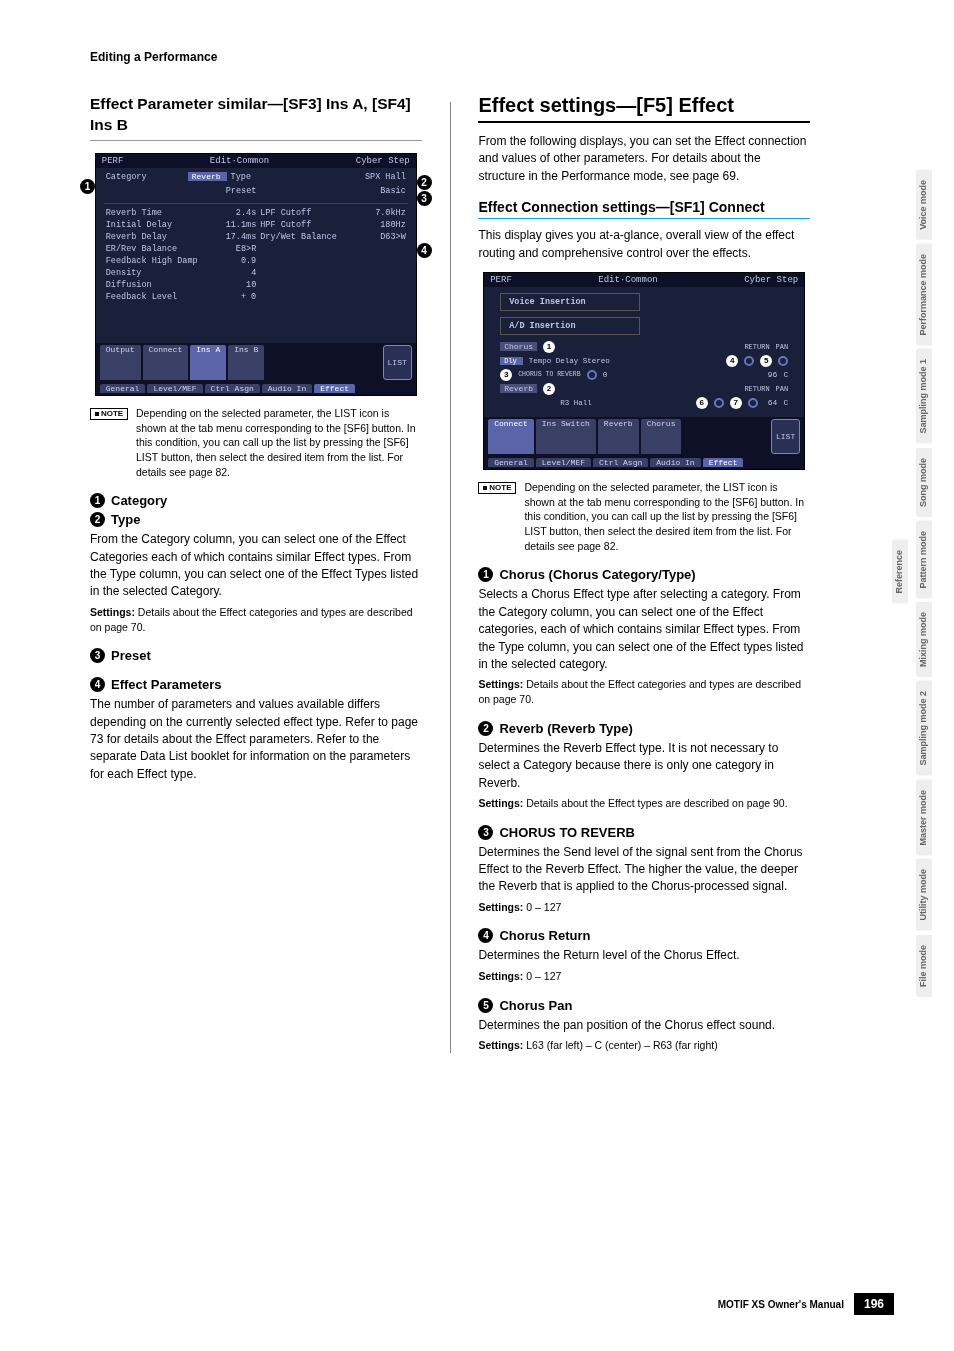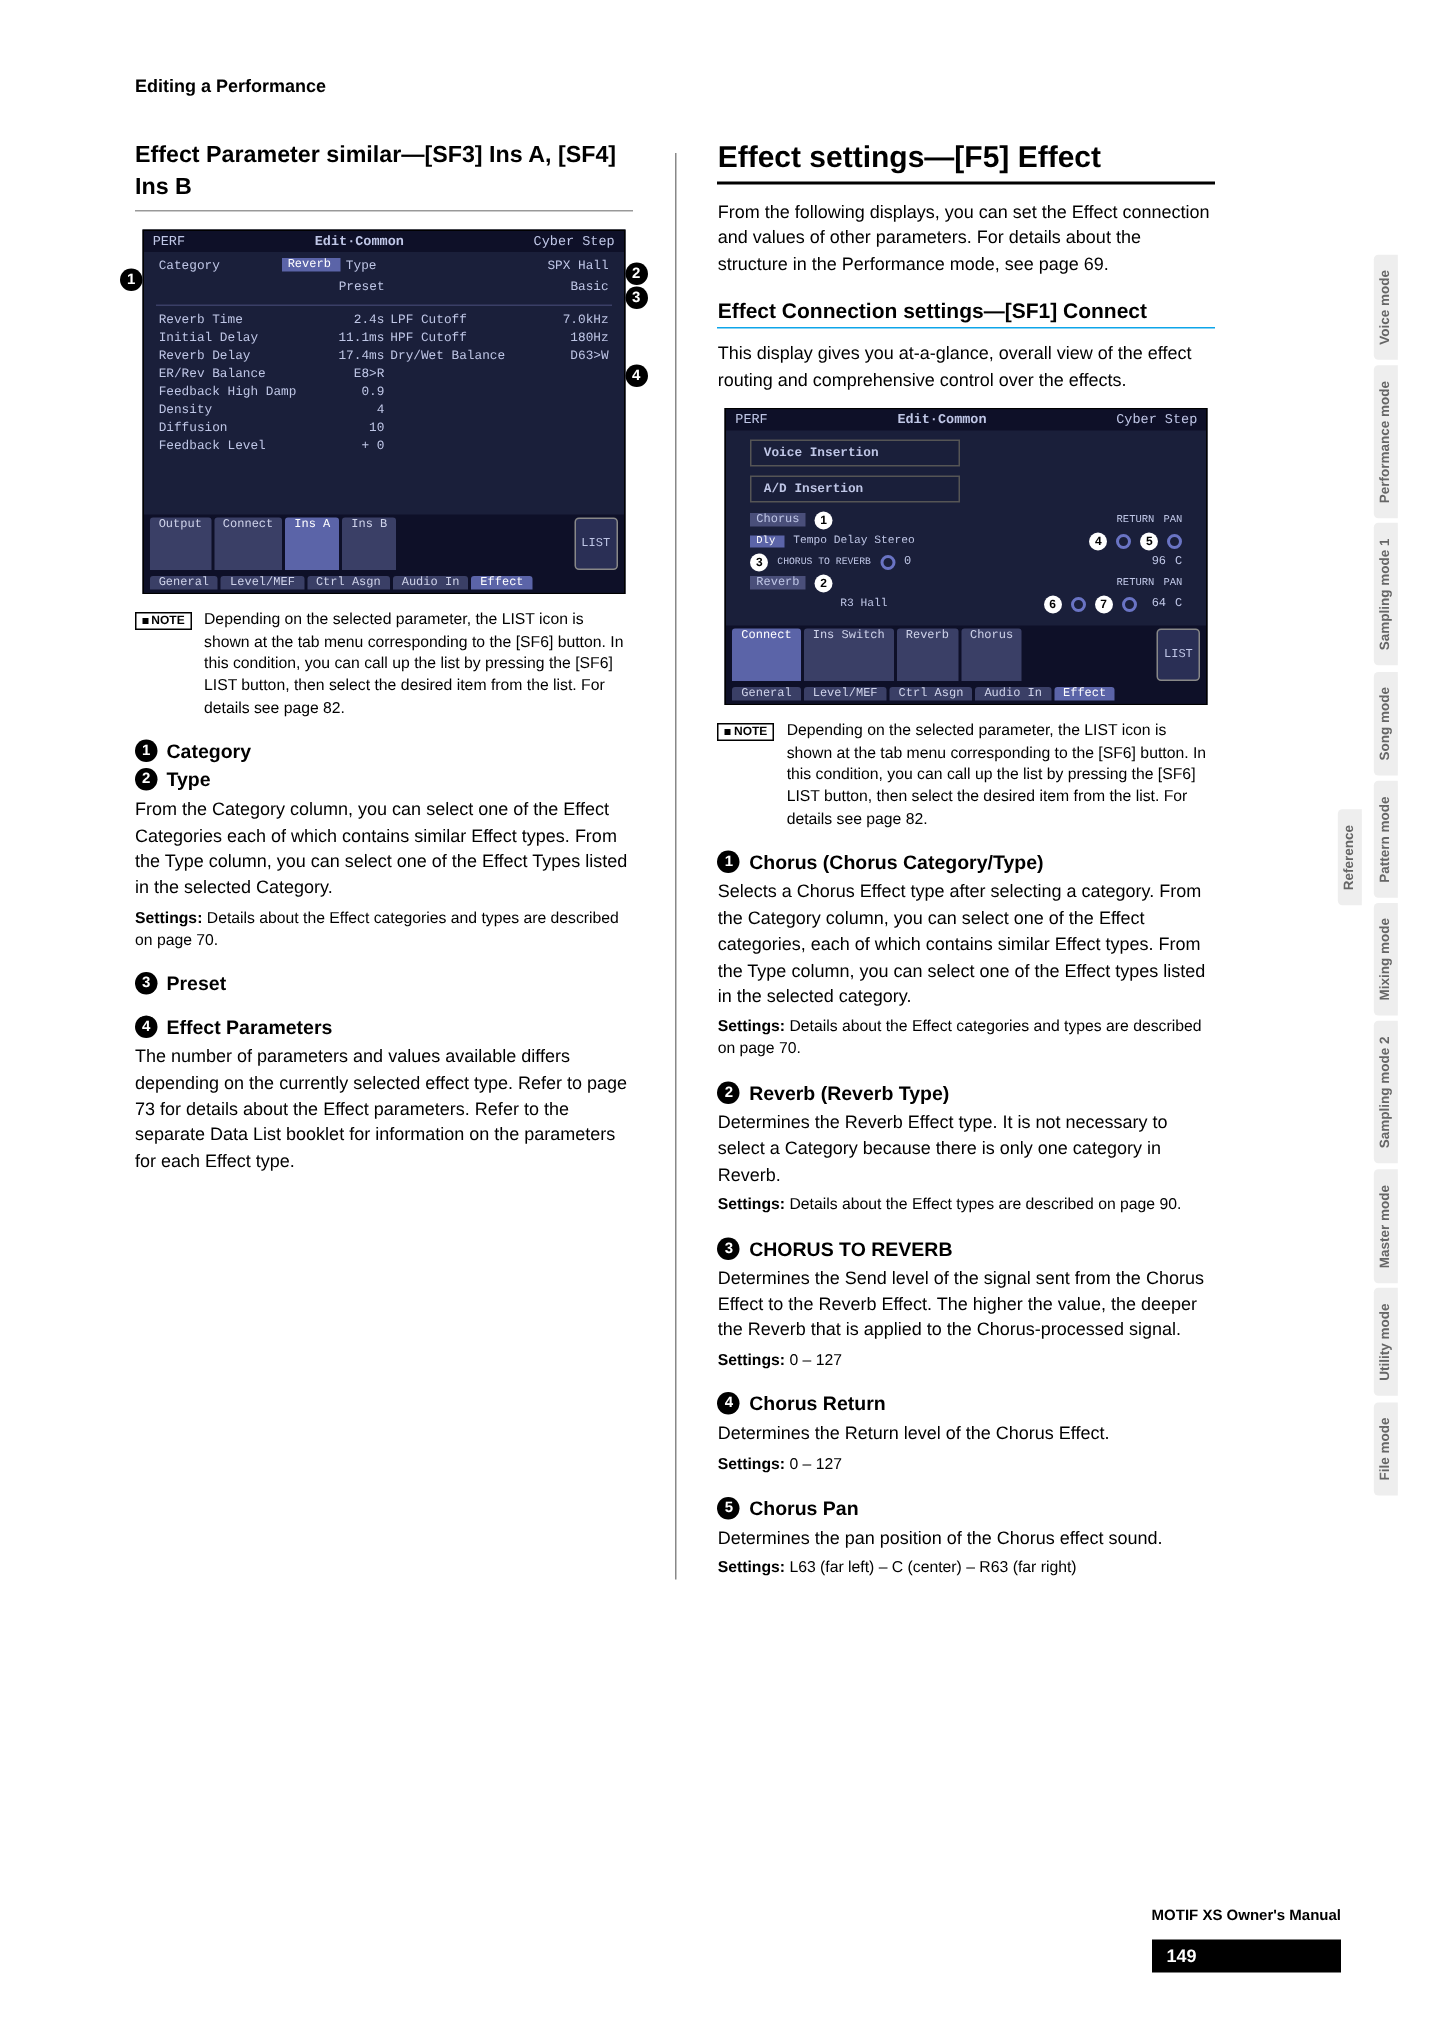--- a/index.html
+++ b/index.html
@@ -130,21 +130,21 @@
     position: relative;
     border: 1px solid #000;
   }
   .ss-titlebar {
     background: #0e1028;
     display: flex;
     font-size: 9px;
     padding: 2px 6px;
     justify-content: space-between;
   }
-  .ss-titlebar .mid { font-weight: bold; }
+  .ss-titlebar .mid { font-weight: normal; }
   .ss-row {
     display: flex;
     padding: 1px 10px;
     gap: 4px;
     font-size: 8.5px;
   }
   .ss-row .lab { width: 100px; }
   .ss-row .val { width: 48px; text-align: right; }
   .ss-row .lab2 { width: 95px; }
   .ss-row .val2 { width: 48px; text-align: right; }
@@ -260,23 +260,23 @@
     position: absolute;
     right: 46px;
     top: 540px;
   }
   
   .footer {
     position: absolute;
     bottom: 36px;
     right: 60px;
     display: flex;
+    align-items: center;
     gap: 10px;
     font-size: 10px;
-    flex-direction: column;
   }
   .page-num {
     background: #000;
     color: #fff;
     font-weight: bold;
     padding: 4px 10px;
     font-size: 12px;
   }
 </style>
 </head>
@@ -537,14 +537,14 @@
   <div class="side-tab">Mixing mode</div>
   <div class="side-tab">Sampling mode 2</div>
   <div class="side-tab">Master mode</div>
   <div class="side-tab">Utility mode</div>
   <div class="side-tab">File mode</div>
 </div>
 <div class="side-tab ref">Reference</div>
 
 <div class="footer">
   <span style="font-weight:bold">MOTIF XS Owner's Manual</span>
-  <span class="page-num">149</span>
+  <span class="page-num">196</span>
 </div>
 
 </body></html>

